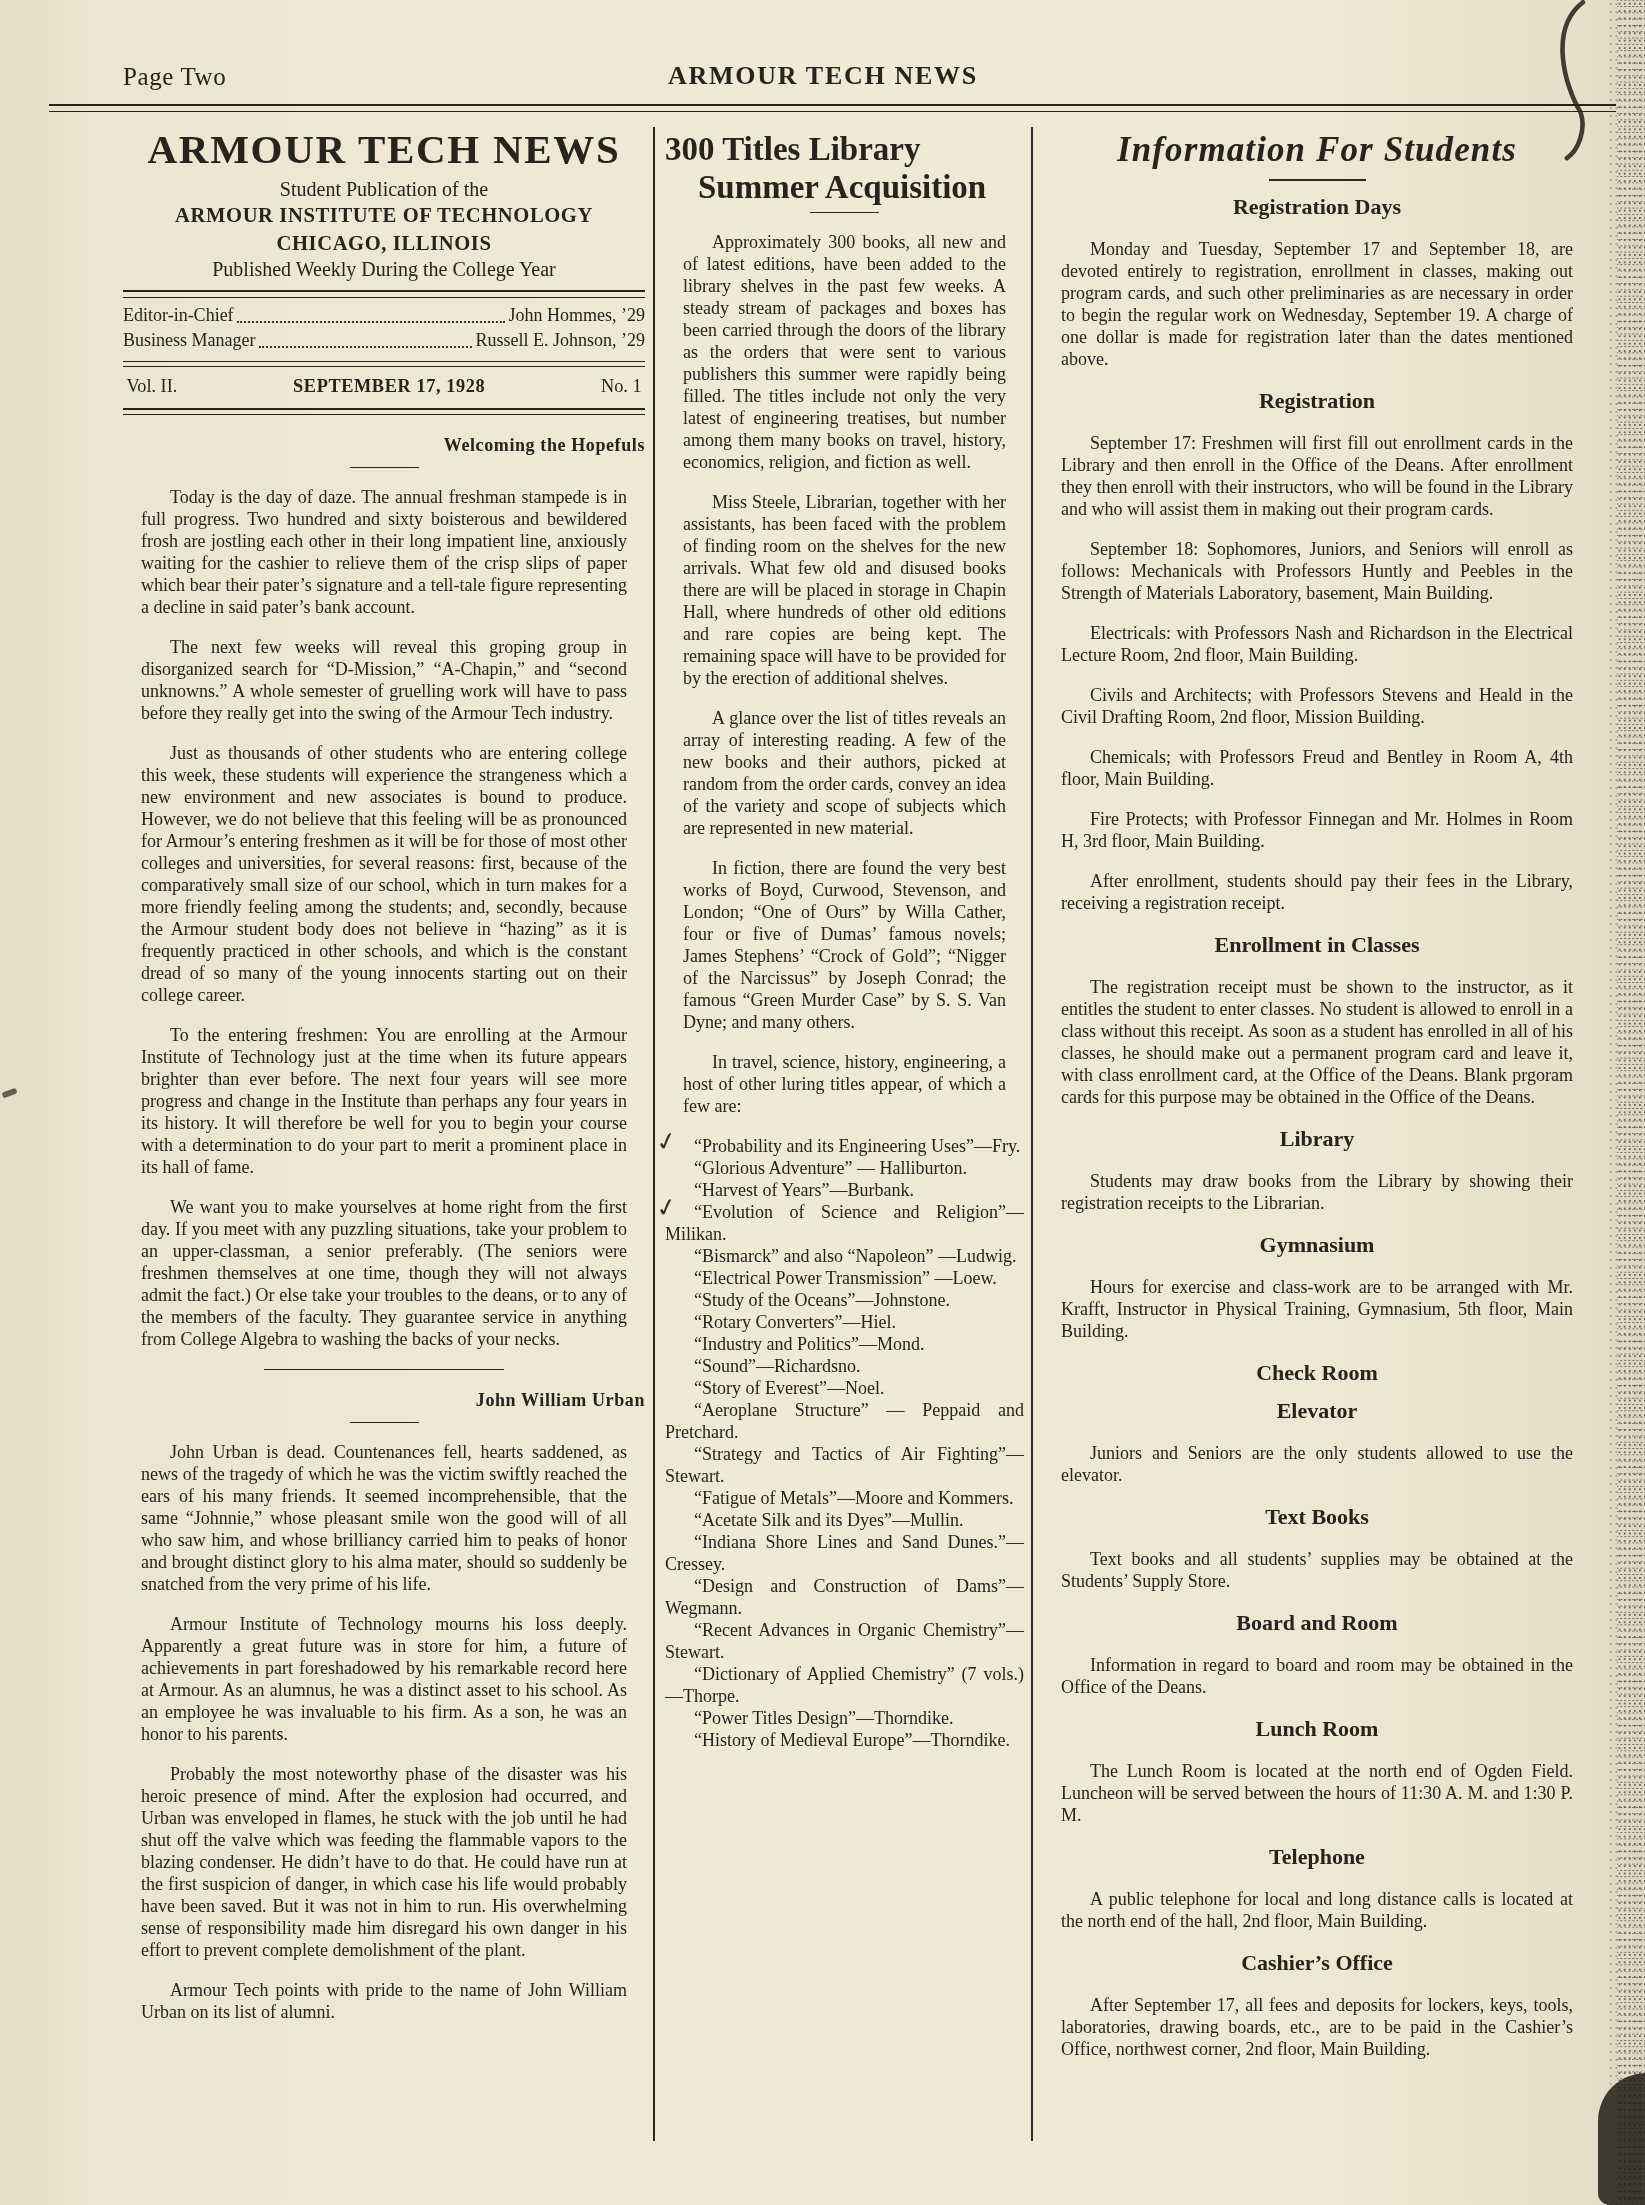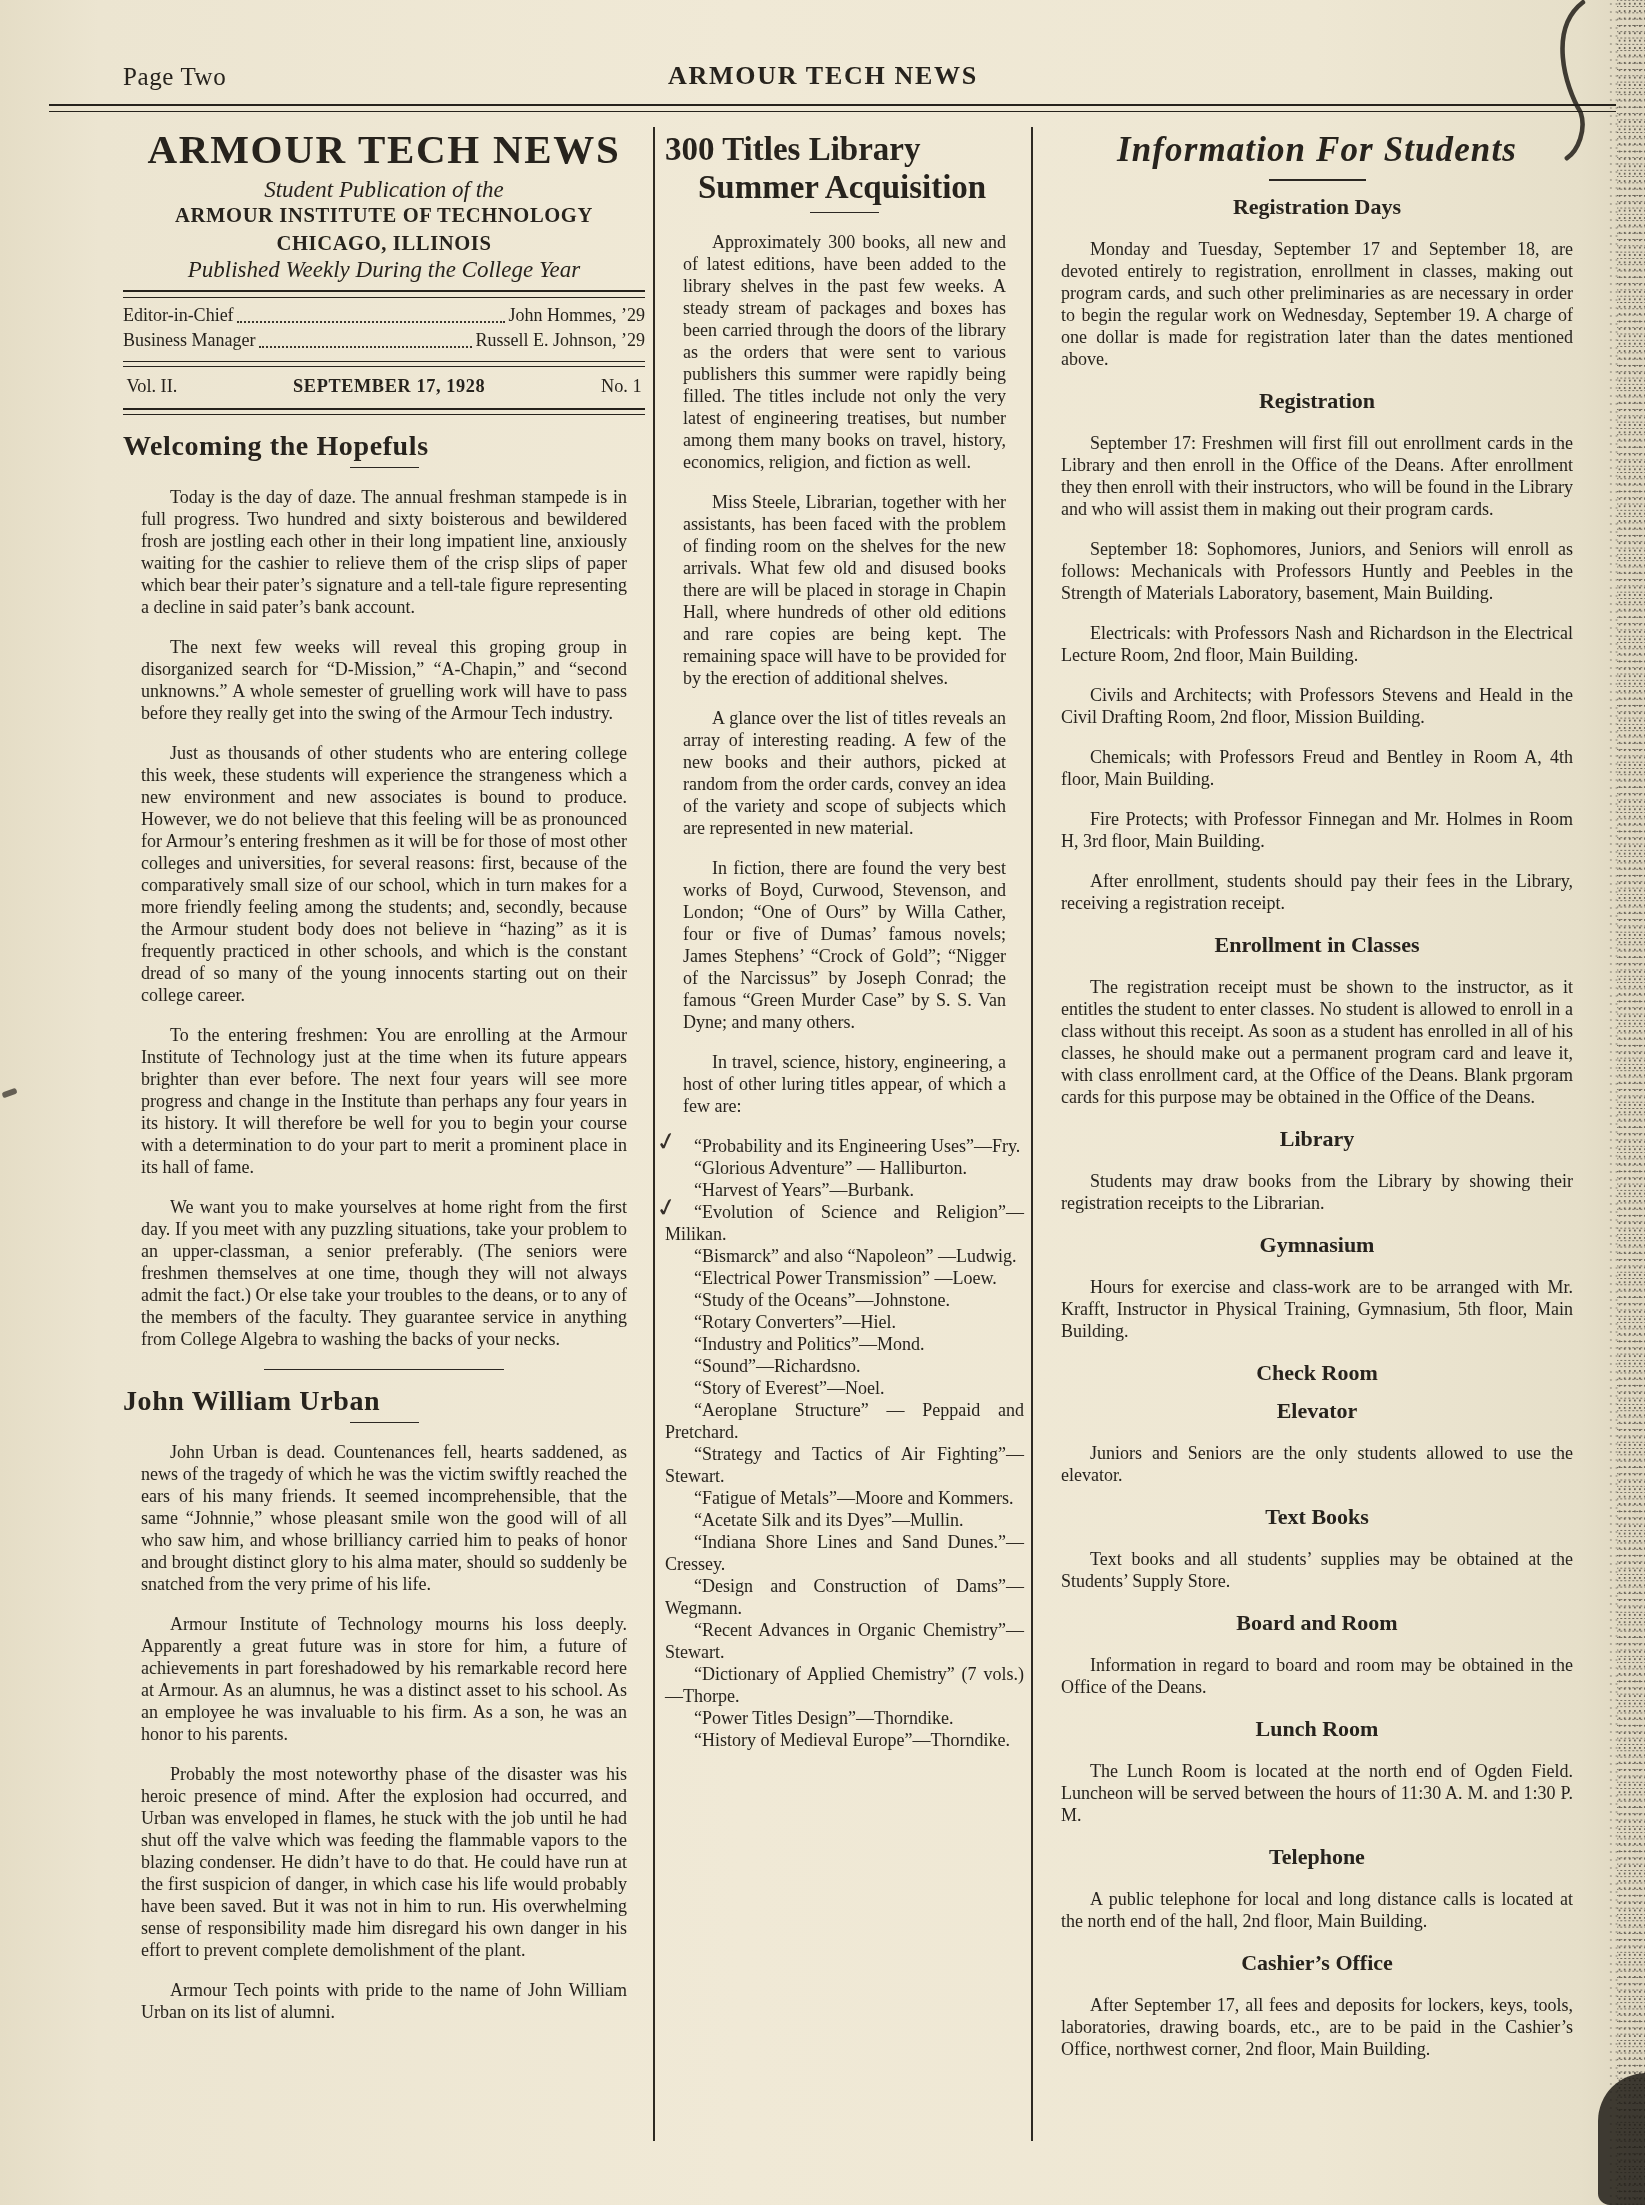--- a/index.html
+++ b/index.html
@@ -20,30 +20,30 @@
   .col1 { left:123px; top:125px; width:522px; }
   .col2 { left:665px; top:130px; width:359px; }
   .col3 { left:1043px; top:130px; width:548px; }
   .col-divider { position:absolute; width:1.7px; background:#2e2a23; top:127px; }
   .divider-a { left:653px; height:2014px; }
   .divider-b { left:1031px; height:2014px; }
   p.para { margin:18px; text-indent:29px; }
   
   .masthead { text-align:center; }
   .mast-title { font-size:41px; font-weight:bold; letter-spacing:1.7px; margin:3.4px 0 5.7px; line-height:43px; }
-  .mast-sub1, .mast-sub4 { font-size:23px; line-height:25px;font-style:italic; }
+  .mast-sub1, .mast-sub4 { font-size:20px; line-height:25px; }
   .mast-sub2, .mast-sub3 { font-size:20.6px; font-weight:bold; line-height:27.5px; letter-spacing:0.6px; }
   .mast-rule { height:4.6px; border-top:2.3px solid #26221c; border-bottom:1.7px solid #26221c; margin:8px 0 5.7px; }
   .mast-rule.thin { height:3.4px; border-top:1.7px solid #26221c; border-bottom:1.1px solid #26221c; }
   .staff-row { display:flex; align-items:flex-end; font-size:18px; line-height:25px; text-align:left; }
   .staff-leader { flex:1; border-bottom:2.3px dotted #3a352c; margin:0 3.4px 5.7px; }
   .volume-row { display:flex; justify-content:space-between; align-items:baseline; font-size:18.3px; line-height:25px; padding:1.1px 3.4px; }
   .volume-date { font-weight:bold; letter-spacing:0.6px; }
   
-  .art-title { text-align:left; font-size:28px; font-weight:bold; letter-spacing:0.6px; margin:15px 0 3.4px; line-height:31px; }
+  .art-title { text-align:right; font-size:18px; font-weight:bold; letter-spacing:0.6px; margin:15px 0 3.4px; line-height:31px; }
   .hr-short { width:69px; margin:5.7px auto 12.6px; border:0; border-top:1.7px solid #2b2722; }
   .hr-mid { width:240px; margin:19.5px auto 0; border:0; border-top:1.7px solid #2b2722; }
   
   .lib-headline { font-size:33px; font-weight:bold; line-height:38px; text-align:left; margin:0 0 4.6px; }
   .lib-headline .line2 { display:block; text-indent:33px; }
   .book-item { margin:0; text-indent:29px; position:relative; }
   .check-mark { position:absolute; left:-9.2px; top:-3.4px; font-family:"DejaVu Sans",sans-serif; font-size:25px; color:#36302a; transform:rotate(-12deg); text-indent:0; }
   
   .info-title { text-align:center; font-size:35px; font-weight:bold; font-style:italic; letter-spacing:1.1px; margin:0 0 3.4px; line-height:40px; }
   .info-hr { width:97px; margin:9.2px auto 11.4px; border:0; border-top:2.3px solid #2b2722; }

